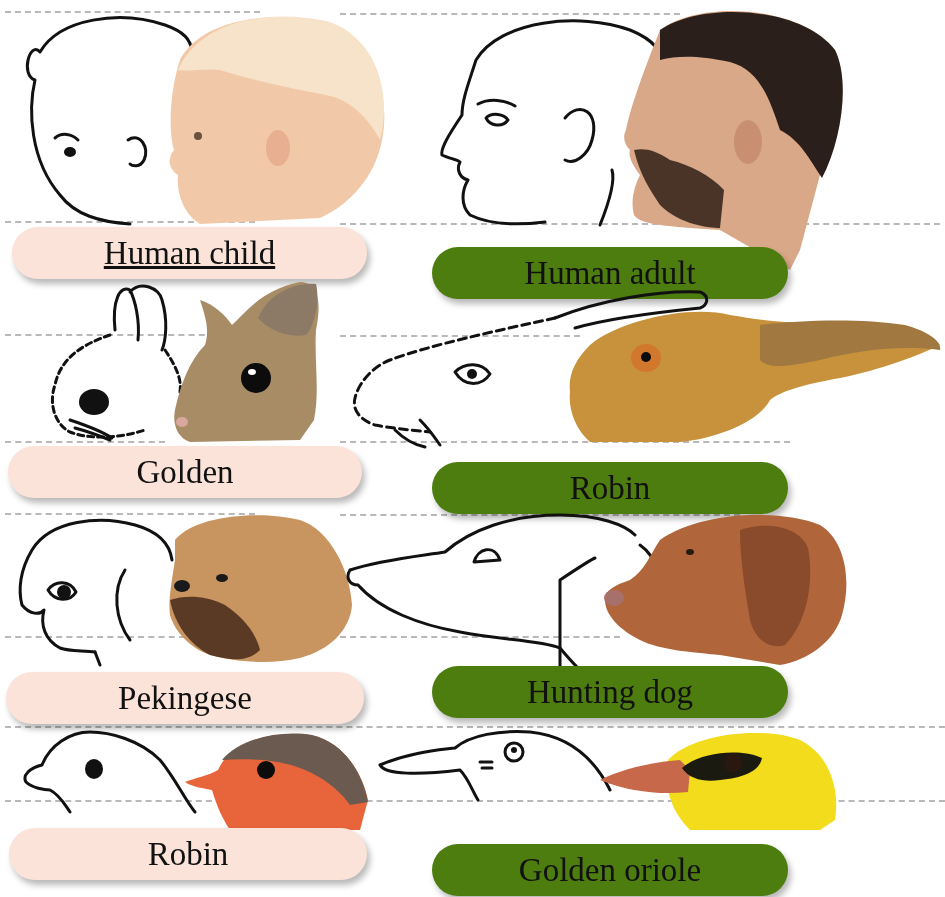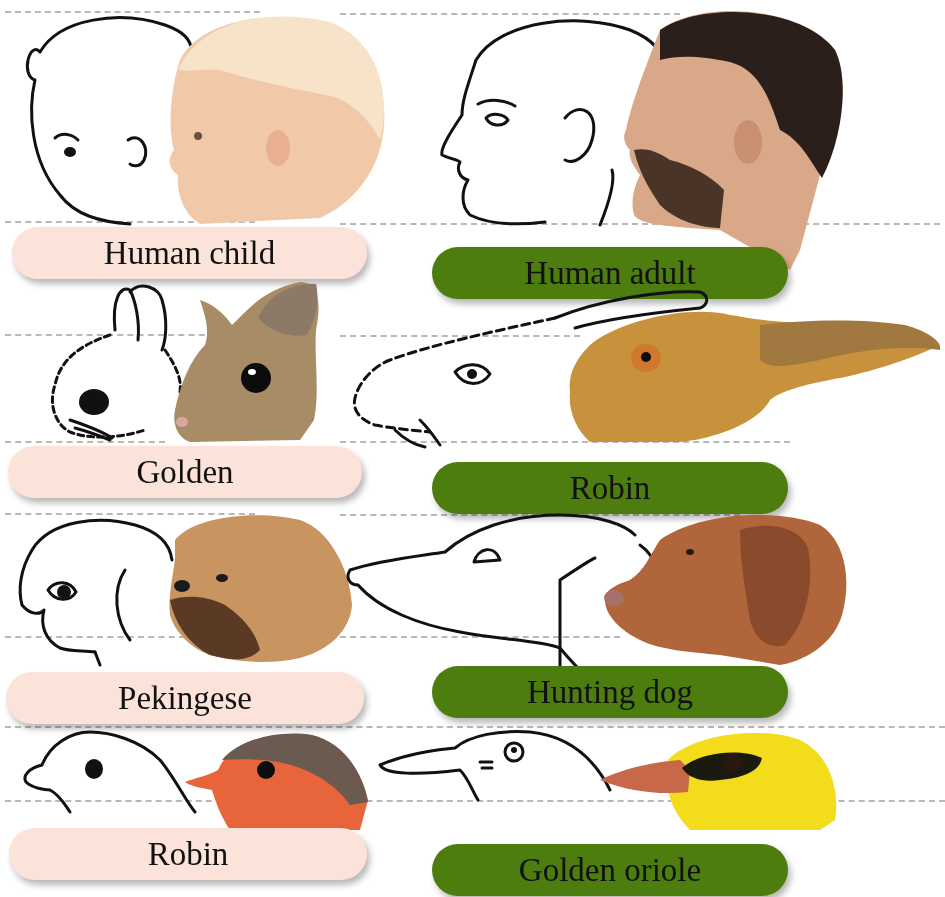--- a/index.html
+++ b/index.html
@@ -41,21 +41,21 @@
     <path class="sk" d="M128,140 C140,132 150,148 144,160 C140,168 132,166 130,164"></path>
     <ellipse class="skf" cx="70" cy="152" rx="6" ry="5"></ellipse>
     <path class="sk" d="M55,138 C62,132 72,134 78,140"></path>
   </svg>
   <svg width="945" height="897" style="left:0;top:0;">
     <path d="M180,60 C200,20 270,10 320,22 C370,36 392,90 382,140 C376,175 350,205 320,218 L200,224 C185,215 176,195 178,175 C170,170 166,160 174,150 C168,130 170,90 180,60 Z" fill="#f2c9a8"></path>
     <path d="M178,70 C200,20 270,8 330,22 C378,40 392,95 380,140 C370,120 350,100 330,96 C300,90 250,80 220,70 C205,68 190,72 178,70 Z" fill="#f6e3c9"></path>
     <ellipse cx="278" cy="148" rx="12" ry="18" fill="#e8b090"></ellipse>
     <ellipse cx="198" cy="136" rx="4" ry="4" fill="#6a5040"></ellipse>
   </svg>
-  <div class="label juv" style="left:12px;top:227px;width:355px;">
+  <div class="label juv" style="left:12px;top:227px;width:355px;text-decoration:underline;">
     <span>Human child</span>
   </div>
 </div>
 
 <div class="panel">
   <svg width="945" height="897" style="left:0;top:0;">
     <path class="sk" d="M476,60 C500,20 580,12 630,30 C660,42 668,60 664,80 M476,60 C468,85 462,100 462,115 C452,130 440,148 442,155 C448,158 458,160 460,162 C456,170 460,178 468,180 C462,190 460,205 470,215 C490,225 520,225 545,222"></path>
     <path class="sk" d="M565,118 C580,100 600,112 592,140 C588,155 575,165 565,160"></path>
     <path class="sk" d="M486,118 C492,112 504,114 508,120 C502,128 490,126 486,118 Z"></path>
     <path class="sk" d="M478,104 C490,98 505,100 515,106"></path>

